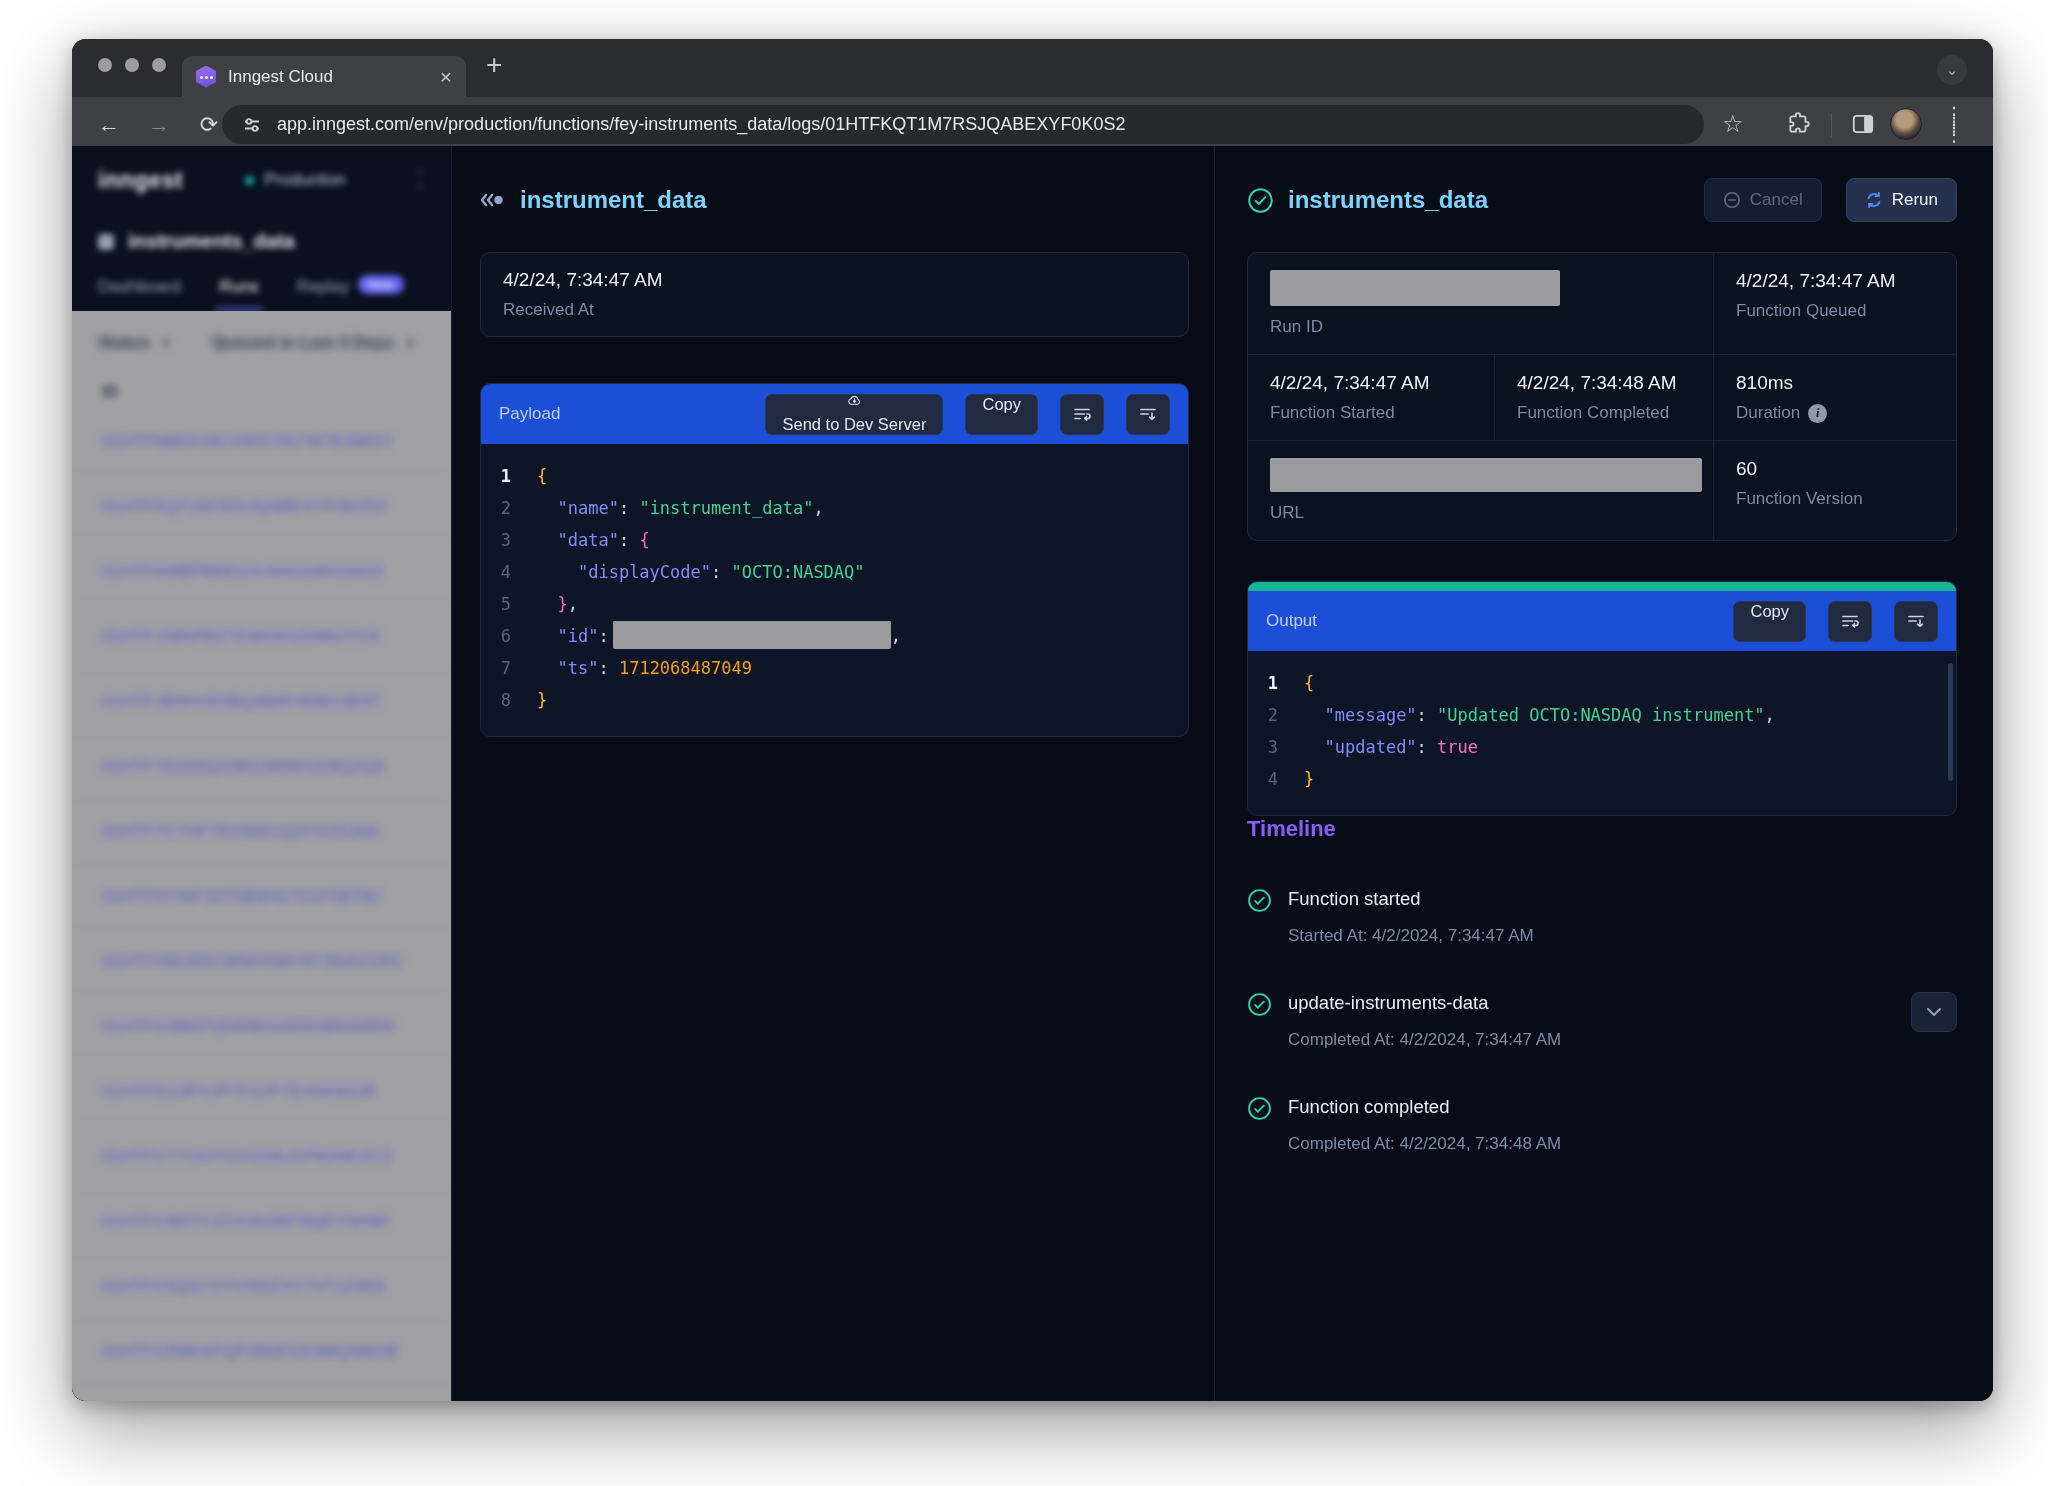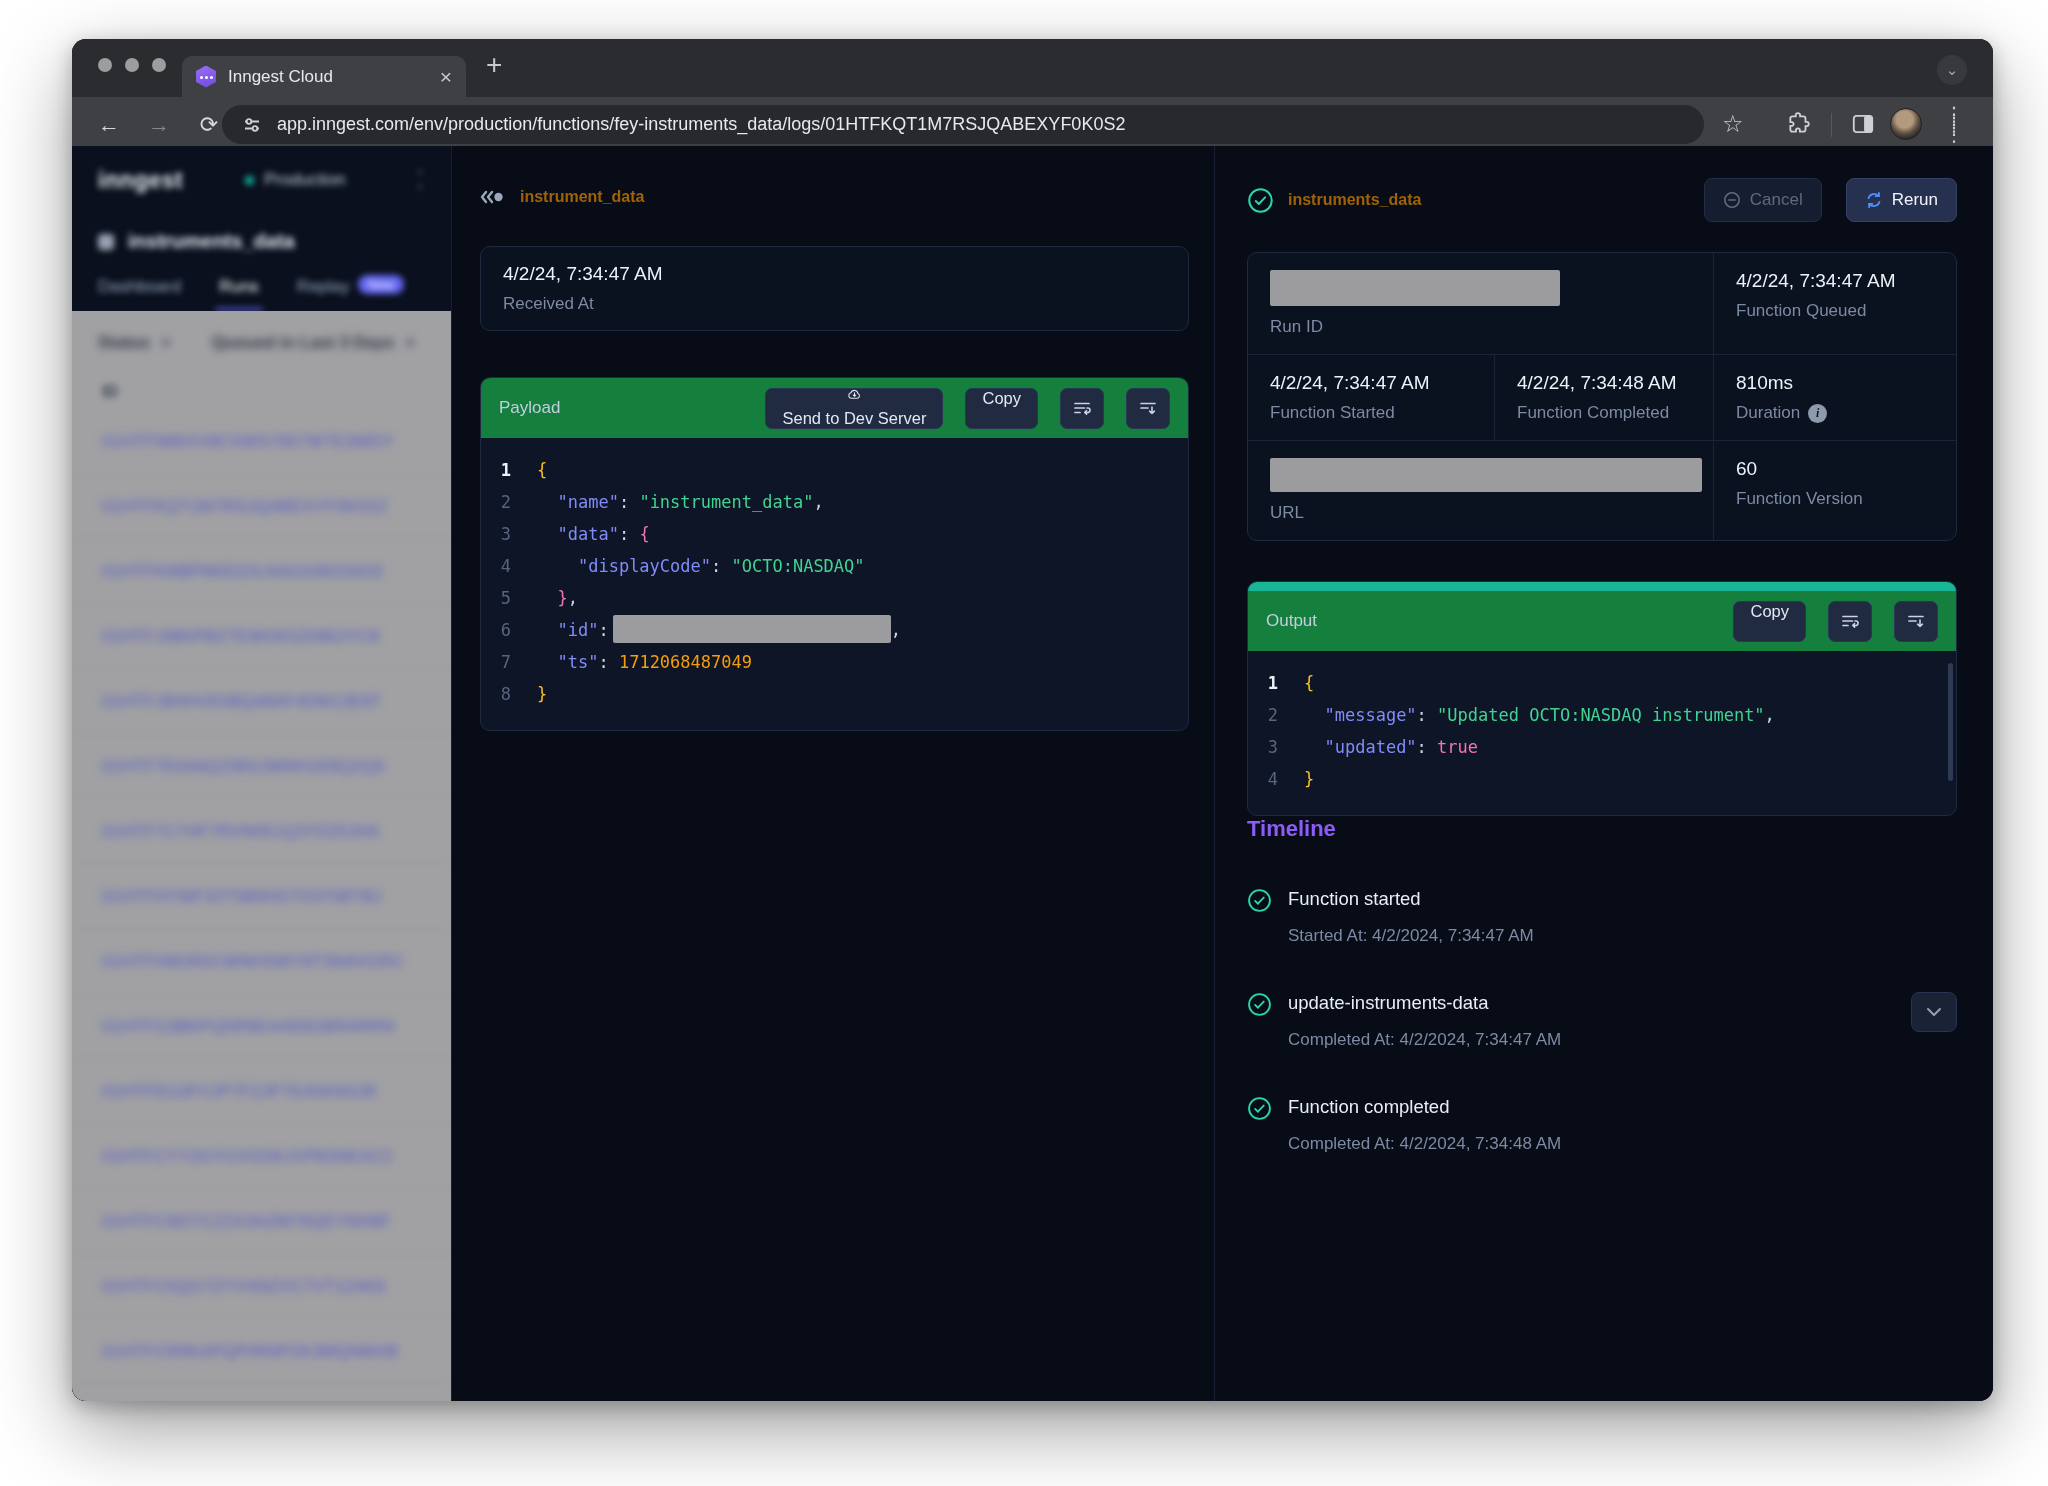--- a/index.html
+++ b/index.html
@@ -60,36 +60,36 @@
   .sb-gray { flex:1; background:#a1a1a4; position:relative; overflow:hidden; }
   .sb-filters { display:flex; align-items:center; gap:40px; padding:22px 26px 12px; color:#2c3340; font-size:17px; font-weight:600; }
   .sb-filter { display:flex; align-items:center; gap:10px; }
   .sb-chev { font-size:12px; }
   .sb-idhead { padding:18px 30px 8px; color:#3b4250; font-size:16px; font-weight:600; }
   .id-row { height:65px; display:flex; align-items:center; padding:0 30px; color:#5257c8; font-size:16.5px;
             letter-spacing:.4px; border-bottom:1px solid rgba(0,0,0,.07); white-space:nowrap; }
 
   
   .panel-head { display:flex; align-items:center; gap:14px; }
-  .panel-title { color:#a16207; font-size:16px; font-weight:600; }
+  .panel-title { color:#7dd3fc; font-size:24px; font-weight:600; }
   .card { border:1px solid #1f2940; border-radius:10px; background:#0a111f; }
   .cell-value { color:#eef2f8; font-size:19px; margin-bottom:9px; white-space:nowrap; }
   .cell-label { color:#7d8aa3; font-size:17px; display:flex; align-items:center; gap:8px; }
   .redact { background:#9c9c9e; border-radius:2px; }
 
   
   .event-panel { width:763px; flex:none; border-right:1px solid #161f33; padding:40px 25px 0 28px; }
   .event-icon { color:#9aa7bd; flex:none; }
   .event-card { display:grid; grid-template-columns:1fr 238px; margin-top:38px; }
   .event-card .cell { padding:16px 22px; }
   .event-card .cell + .cell { border-left:1px solid #1a2337; }
   .redact-event { width:300px; height:42px; margin-bottom:10px; }
 
   .codecard { margin-top:46px; border:1px solid #1f2940; border-radius:10px; overflow:hidden; background:#0d1526; }
-  .codecard-head { height:60px; background:#15803d; display:flex; align-items:center; gap:22px; padding:6px 18px; }
+  .codecard-head { height:60px; background:#1d4ed8; display:flex; align-items:center; gap:22px; padding:6px 18px; }
   .codecard-title { flex:1; color:#c3cde0; font-size:17px; }
   .btn { height:41px; background:#202a41; border:1px solid #2b3655; border-radius:7px; color:#e3e9f3; font-size:16.5px;
          display:inline-flex; align-items:center; gap:9px; padding:0 16px;flex-direction:column; }
   .btn.icon-only { width:44px; justify-content:center; padding:0; color:#c9d3e4; }
   .code { padding:16px 0 20px; font-family:"DejaVu Sans Mono", monospace; font-size:17px; line-height:32px; position:relative; }
   .code-line { display:flex; }
   .ln { width:56px; text-align:right; padding-right:26px; color:#56657f; flex:none; }
   .ln.active { color:#eef2f8; font-weight:bold; }
   .lc { white-space:pre; color:#cbd5e1; }
   .tk-plain { color:#cbd5e1; }

